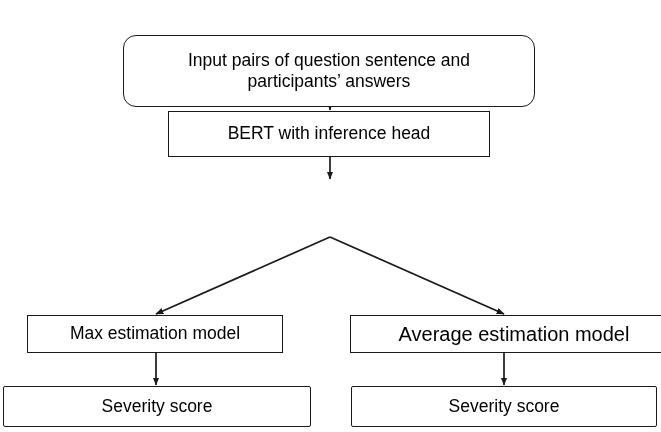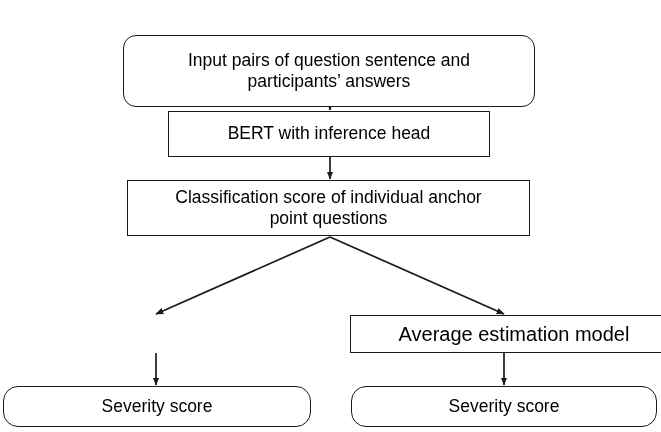--- a/index.html
+++ b/index.html
@@ -36,21 +36,21 @@
     text-align: center;
     color: #000000;
     line-height: 1.22;
   }
   .node .label {
     display: block;
     padding: 0 6px;
     white-space: pre-line;
   }
   .rounded { border-radius: 13px; }
-  .rounded-sm { border-radius: 15px; }
+  .rounded-sm { border-radius: 2px; }
 
   
   #node-input      { left: 123px; top: 3px;   width: 412px; height: 72px;  font-size: 17.5px; margin-top: 32px; }
   #node-bert       { left: 168px; top: 111px; width: 322px; height: 46px;  font-size: 17.5px; }
   #node-classify   { left: 127px; top: 180px; width: 403px; height: 56px;  font-size: 17.5px; }
   #node-max        { left: 27px;  top: 315px; width: 256px; height: 38px;  font-size: 17.5px; }
   #node-average    { left: 350px; top: 315px; width: 328px; height: 38px;  font-size: 20px; }
   #node-sev-left   { left: 3px;   top: 386px; width: 308px; height: 41px;  font-size: 17.5px; }
   #node-sev-right  { left: 351px; top: 386px; width: 306px; height: 41px;  font-size: 17.5px; }
 </style>
@@ -81,25 +81,24 @@
 
   <div class="node rounded" id="node-input">
     <span class="label">Input pairs of question sentence and
 participants’ answers</span>
   </div>
 
   <div class="node" id="node-bert">
     <span class="label">BERT with inference head</span>
   </div>
 
-  <div class="node" id="node-classify">
-    <span class="label">Classification score of individual anchor
-point questions</span>
+
+  <div class="node" id="node-max">
+    <span class="label">Max estimation model</span>
   </div>
-
 
   <div class="node" id="node-average">
     <span class="label">Average estimation model</span>
   </div>
 
   <div class="node rounded-sm" id="node-sev-left">
     <span class="label">Severity score</span>
   </div>
 
   <div class="node rounded-sm" id="node-sev-right">

